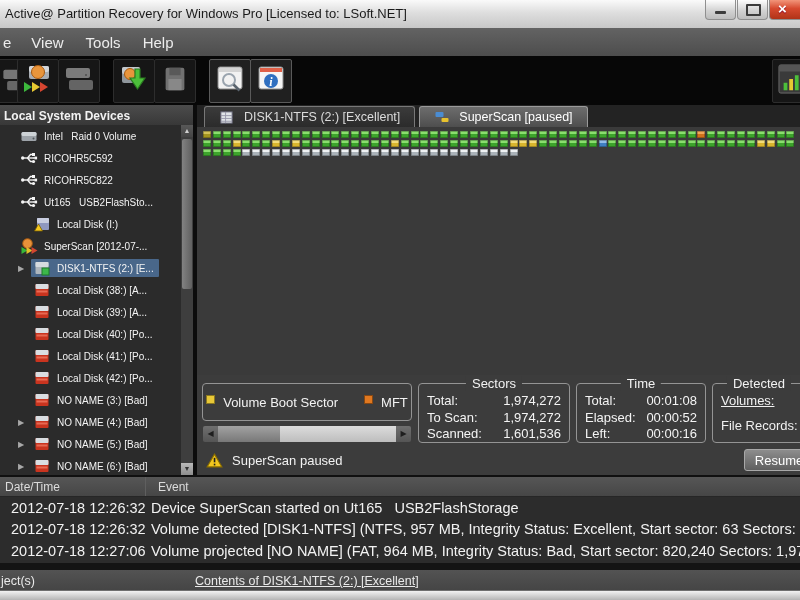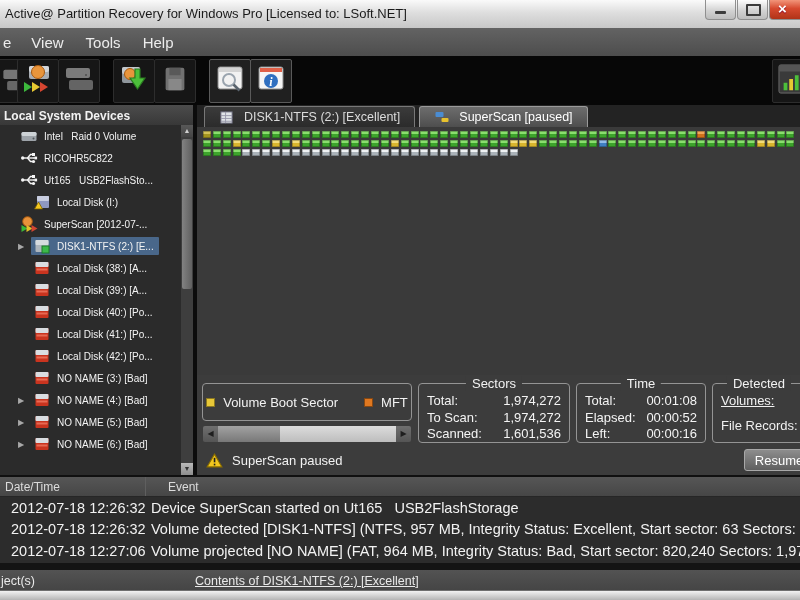--- a/index.html
+++ b/index.html
@@ -70,21 +70,21 @@
        box-shadow:inset 0 0 0 1px rgba(0,0,0,.25);}
 
   
   .infopanel{position:absolute;left:0;right:0;bottom:30px;height:70px;display:flex;
              padding:0 0 0 5px;box-sizing:border-box;}
   .groupbox{border:1px solid #949494;border-radius:4px;position:relative;margin-top:8px;background:#3c3c3c;}
   .gtitle{position:absolute;top:-8px;left:50%;transform:translateX(-50%);
           background:#3c3c3c;padding:0 6px;font-size:13px;color:#f2f2f2;white-space:nowrap;}
   .legendwrap{width:210px;flex:none;margin-right:6px;position:relative;}
   .legendbox{height:36px;display:flex;align-items:center;justify-content:center;gap:26px;}
-  .legend-item{display:flex;align-items:center;font-size:13px;color:#f2f2f2;white-space:nowrap;}
+  .legend-item{display:flex;align-items:flex-start;font-size:13px;color:#f2f2f2;white-space:nowrap;}
   .legend-swatch{width:9px;height:9px;margin-right:8px;flex:none;box-shadow:inset 0 0 0 1px rgba(0,0,0,.4);}
   .hscroll{position:absolute;left:1px;right:1px;bottom:3px;height:16px;border-radius:2px;display:flex;overflow:hidden;}
   .harrow{width:15px;flex:none;background:linear-gradient(#6f6f6f,#555);color:#1e1e1e;font-size:8px;
           line-height:16px;text-align:center;}
   .hthumb{width:62px;flex:none;background:linear-gradient(#a2a2a2,#787878);}
   .htrack{flex:1;background:linear-gradient(#dcdcdc,#bdbdbd);}
   .gbx{height:60px;box-sizing:border-box;}
   .sectorsbox{width:152px;flex:none;margin-right:6px;}
   .timebox{width:130px;flex:none;margin-right:6px;}
   .detectedbox{flex:1;margin-right:-6px;}
@@ -101,21 +101,21 @@
   .warnicon{width:17px;height:15px;margin-right:9px;display:inline-flex;}
   .resume-btn{position:absolute;right:-14px;top:4px;width:70px;height:22px;color:#fff;font-size:13px;
               background:linear-gradient(#8d8d8d,#5f5f5f);border:1px solid #a8a8a8;border-radius:3px;
               font-family:"Liberation Sans",sans-serif;}
 
   
   .logpanel{position:absolute;top:475px;left:0;right:0;height:88px;background:#2c2c2c;border-top:2px solid #101010;}
   .loghead{height:19px;display:flex;background:linear-gradient(#565656,#464646);
            border-bottom:1px solid #262626;color:#dcdcdc;font-size:12px;}
   .loghead .hc1{width:145px;flex:none;box-sizing:border-box;padding:3px 0 0 5px;}
-  .loghead .hc2{flex:1;box-sizing:border-box;padding:3px 0 0 22px;border-left:1px solid #5f5f5f;}
+  .loghead .hc2{flex:1;box-sizing:border-box;padding:3px 0 0 12px;border-left:1px solid #5f5f5f;}
   .logrow{height:21.5px;display:flex;align-items:center;color:#f2f2f2;font-size:14.5px;white-space:nowrap;}
   .logrow .c1{width:145px;flex:none;box-sizing:border-box;padding-left:11px;white-space:pre;text-align:right;}
   .logrow .c2{flex:1;overflow:hidden;padding-left:6px;white-space:pre;}
 
   
   .gapstrip{position:absolute;top:563px;left:0;right:0;height:7px;background:#141414;}
   .statusbar{position:absolute;top:570px;left:0;right:0;height:20px;
              background:linear-gradient(#535353,#454545);color:#e9e9e9;font-size:12.5px;}
   .sb-left{position:absolute;left:1px;top:4px;white-space:pre;}
   .sb-center{position:absolute;left:195px;top:4px;white-space:pre;text-decoration:underline;}
@@ -222,20 +222,40 @@
           <span class="expander"></span>
           <span class="selwrap">
             <span class="ticon">
               <svg width="18" height="16" viewBox="0 0 17 16">
                 <rect x="1" y="4" width="15" height="9" rx="1.5" fill="#9da3a9"></rect>
                 <rect x="1" y="4" width="15" height="4" rx="1.5" fill="#cdd2d6"></rect>
                 <circle cx="13" cy="10.5" r="1" fill="#50565c"></circle>
               </svg>
             </span>
             <span class="tlabel">Intel   Raid 0 Volume</span>
+          </span>
+        </div>
+        <div class="titem">
+          <span class="expander"></span>
+          <span class="selwrap">
+            <span class="ticon">
+              <svg width="18" height="16" viewBox="0 0 17 16">
+                <g stroke="#f4f4f4" stroke-width="1.4" fill="none">
+                  <path d="M2 8h11"></path>
+                  <path d="M7 8l3-3.5h2"></path>
+                  <path d="M7 8l3 3.5h2"></path>
+                </g>
+                <circle cx="2.2" cy="8" r="1.7" fill="#f4f4f4"></circle>
+                <rect x="11.5" y="3" width="3" height="3" fill="#f4f4f4"></rect>
+                <circle cx="13" cy="11.5" r="1.6" fill="#f4f4f4"></circle>
+                <path d="M12.5 8h4" stroke="#f4f4f4" stroke-width="1.4"></path>
+                <rect x="14" y="6.6" width="2.6" height="2.8" fill="#f4f4f4"></rect>
+              </svg>
+            </span>
+            <span class="tlabel">RICOHR5C592</span>
           </span>
         </div>
         <div class="titem">
           <span class="expander"></span>
           <span class="selwrap">
             <span class="ticon">
               <svg width="18" height="16" viewBox="0 0 17 16">
                 <g stroke="#f4f4f4" stroke-width="1.4" fill="none">
                   <path d="M2 8h11"></path>
                   <path d="M7 8l3-3.5h2"></path>

